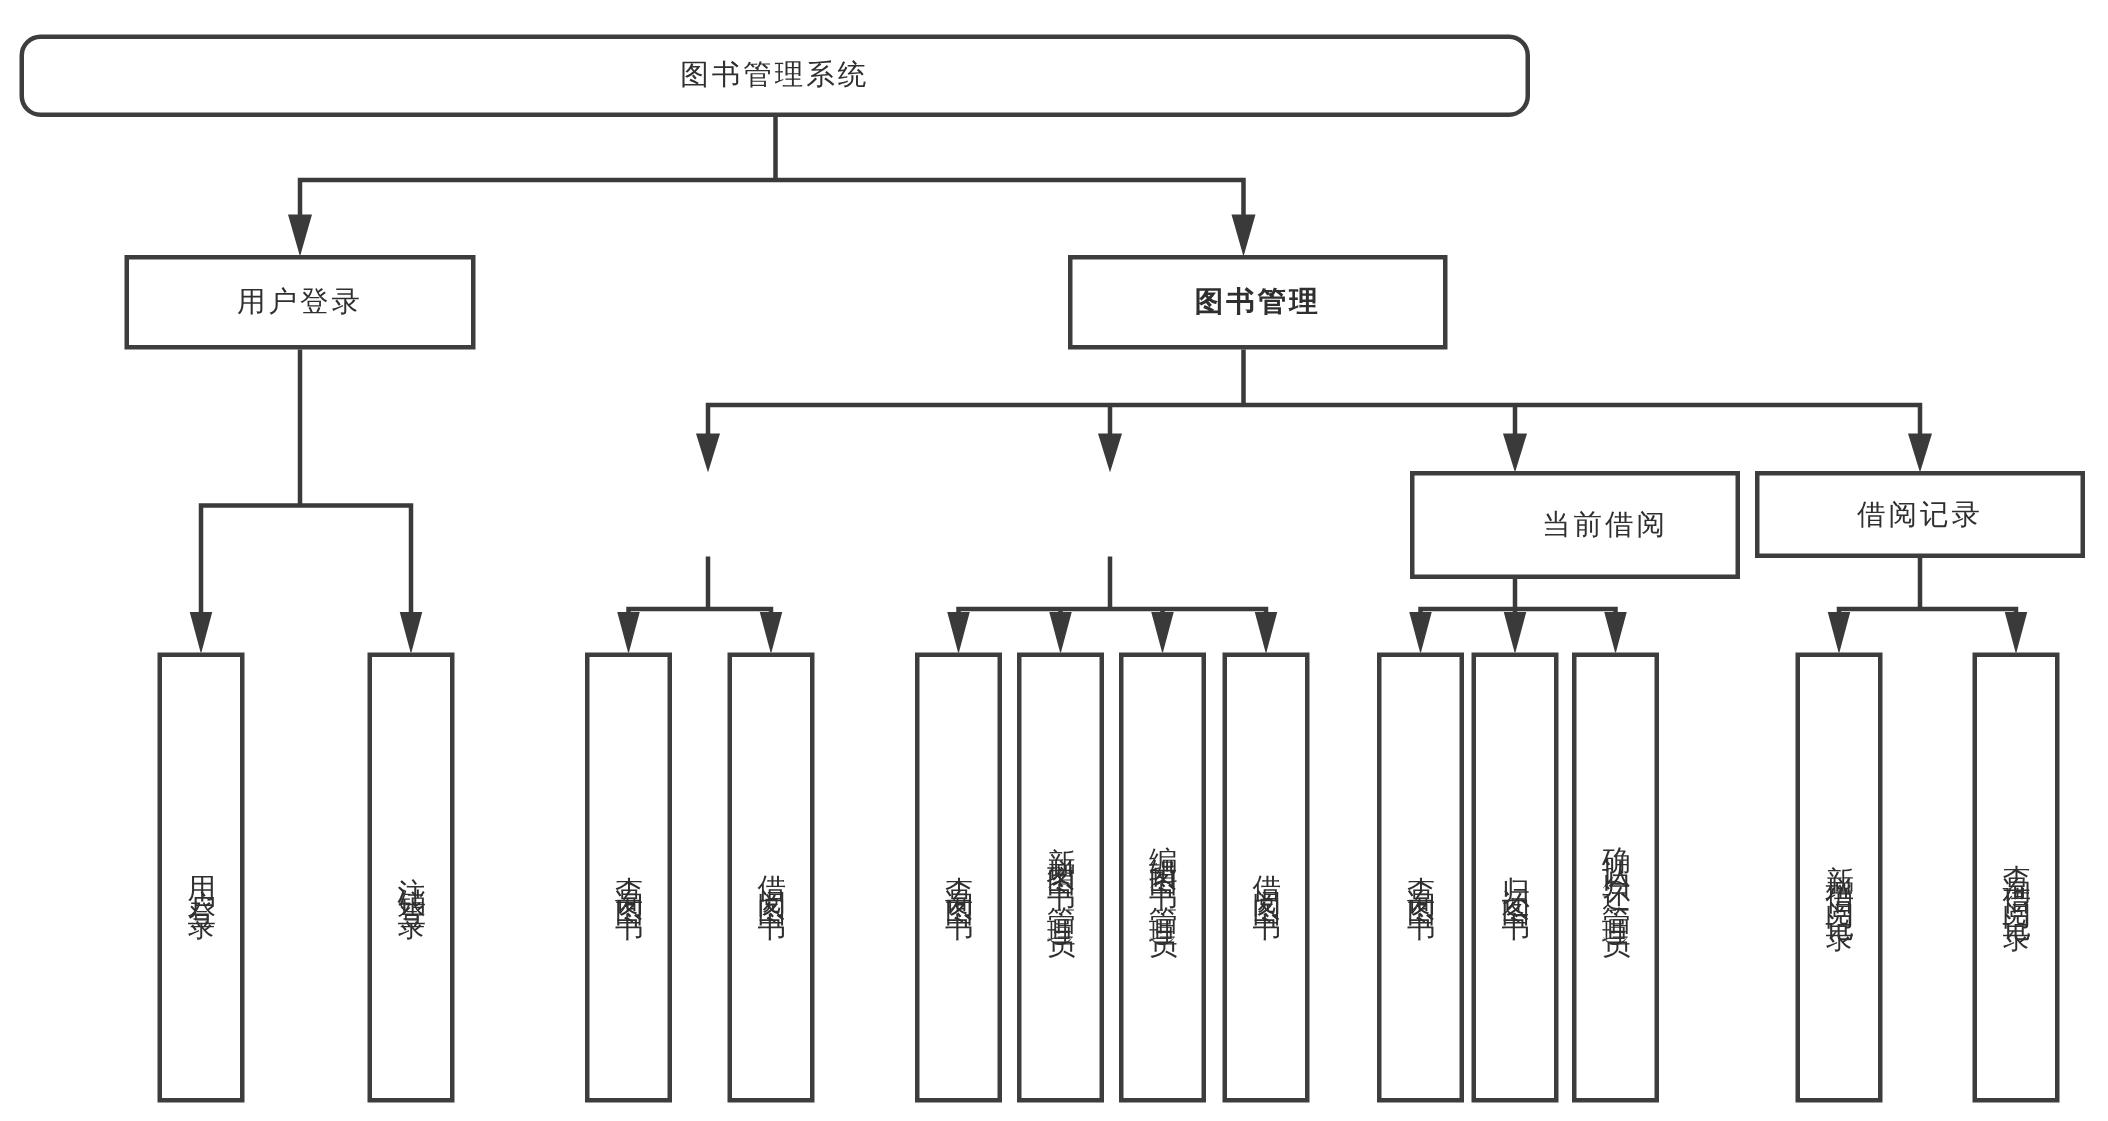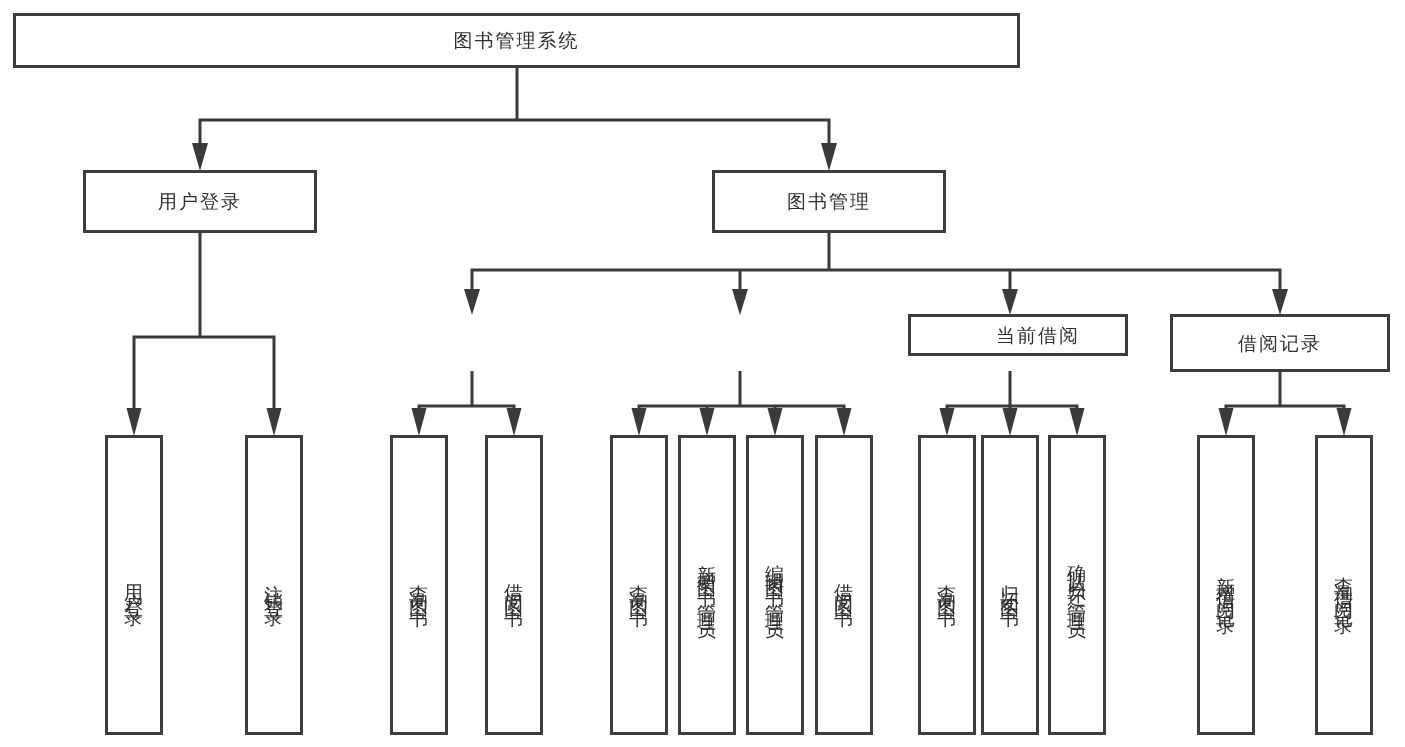--- a/index.html
+++ b/index.html
@@ -89,26 +89,26 @@
       <polygon points="767.5,408 782.5,408 775,436"></polygon>
       <polygon points="836.5,408 851.5,408 844,436"></polygon>
       <polygon points="939.5,408 954.5,408 947,436"></polygon>
       <polygon points="1002.5,408 1017.5,408 1010,436"></polygon>
       <polygon points="1069.5,408 1084.5,408 1077,436"></polygon>
       <polygon points="1218.5,408 1233.5,408 1226,436"></polygon>
       <polygon points="1336.5,408 1351.5,408 1344,436"></polygon>
     </g>
   </svg>
 
-  <div class="box h" style="left:13px; top:13px; width:1007px; height:55px;">图书管理系统</div>
+  <div class="box h" style="left:13px; top:23px; width:1007px; height:55px;border-radius:14px;">图书管理系统</div>
 
   <div class="box h" style="left:83px; top:170px; width:234px; height:63px;">用户登录</div>
-  <div class="box h" style="left:712px; top:170px; width:234px; height:63px;">图书管理</div>
+  <div class="box h" style="left:712px; top:170px; width:253px; height:63px;font-weight:bold;">图书管理</div>
 
-  <div class="box h" style="left:908px; top:314px; width:220px; height:42px;padding-left:40px;">当前借阅</div>
+  <div class="box h" style="left:940px; top:314px; width:220px; height:72px;padding-left:40px;">当前借阅</div>
   <div class="box h" style="left:1170px; top:314px; width:220px; height:58px;">借阅记录</div>
 
   <div class="box v" style="left:105px; top:435px; width:58px; height:300px;">用户登录</div>
   <div class="box v" style="left:245px; top:435px; width:58px; height:300px;">注销登录</div>
 
   <div class="box v" style="left:390px; top:435px; width:58px; height:300px;">查询图书</div>
   <div class="box v" style="left:485px; top:435px; width:58px; height:300px;">借阅图书</div>
 
   <div class="box v" style="left:610px; top:435px; width:58px; height:300px;">查询图书</div>
   <div class="box v" style="left:678px; top:435px; width:58px; height:300px;">新增图书（管理员）</div>

